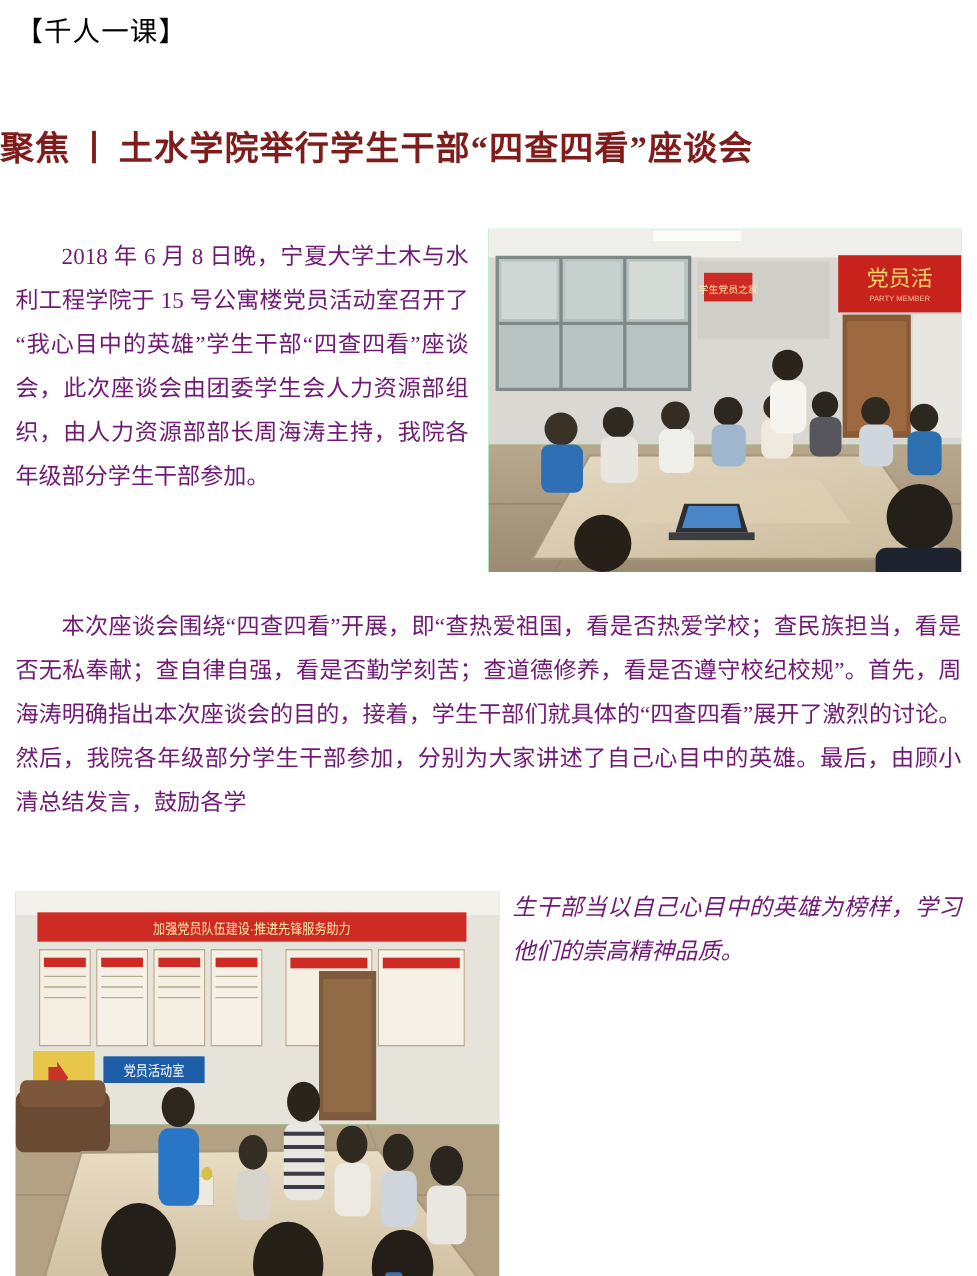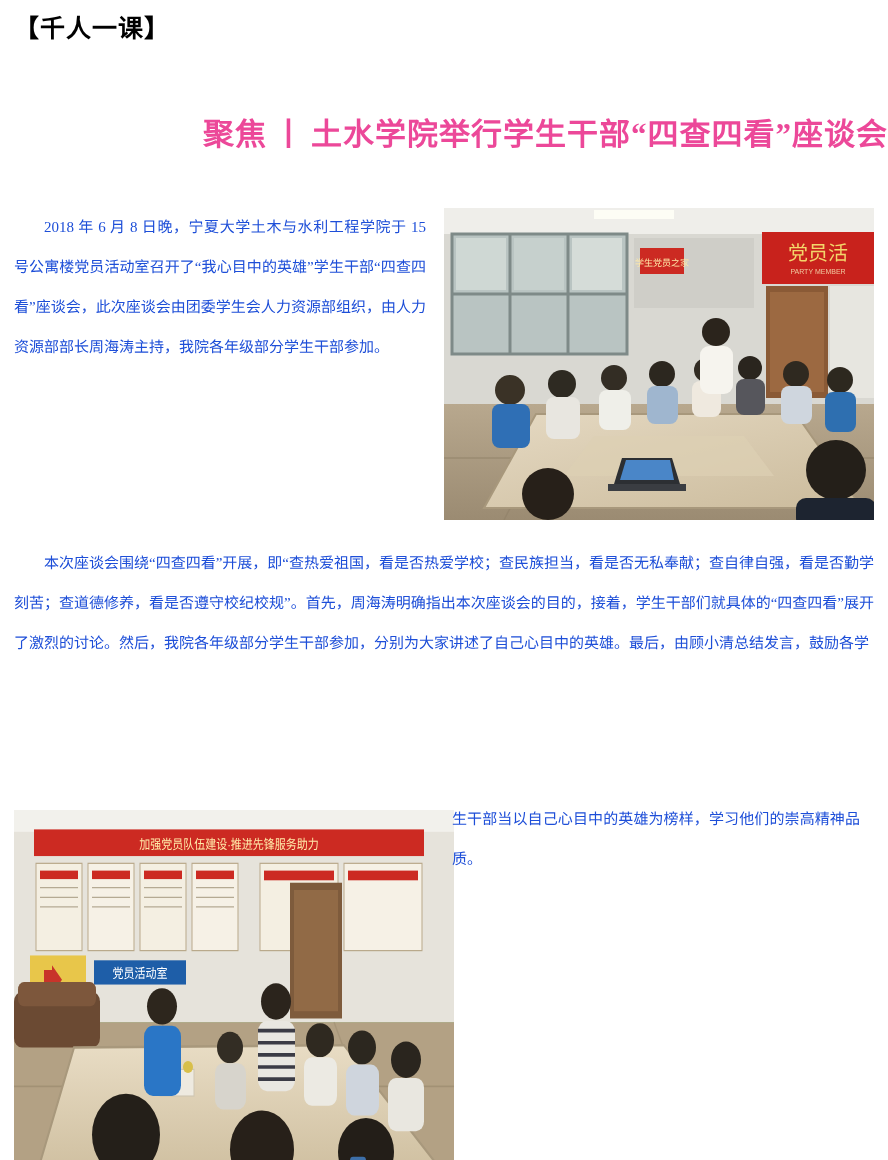--- a/index.html
+++ b/index.html
@@ -23,67 +23,68 @@
     box-sizing: border-box;
     padding: 0;
   }
 
   
   .kicker {
     position: absolute;
     left: 14px;
     top: 8px;
     font-size: 25px;
-    font-weight: bold;
+    font-weight: normal;
     letter-spacing: 1px;
     font-family: "Liberation Serif", "DejaVu Serif", serif;
     color: #000;
   }
 
   
   .title {
     position: absolute;
     left: 0;
     top: 88px;
     width: 888px;
-    text-align: right;
+    text-align: left;
     font-size: 31px;
     font-weight: bold;
     letter-spacing: 1px;
-    color: #ec4899;
+    color: #7f1d1d;
     font-family: "Liberation Serif", "DejaVu Serif", serif;
   }
   .title .sep {
     padding: 0 6px;
     font-weight: bold;
   }
 
   
   .col-text {
     position: absolute;
-    font-size: 15px;
+    font-size: 21px;
     line-height: 40px;
     text-align: justify;
     text-justify: inter-ideograph;
-    color: #1d4ed8;
+    color: #701a75;
   }
   #para1 {
     left: 14px;
     top: 192px;
     width: 412px;
   }
   #para2 {
     left: 14px;
     top: 528px;
     width: 860px;
   }
   #para3 {
-    left: 452px;
+    left: 466px;
     top: 784px;
     width: 408px;
+    font-style: italic;
   }
   #para4 {
     left: 466px;
     top: 864px;
     width: 408px;
   }
   .indent { text-indent: 2em; }
 
   
   .photo {

